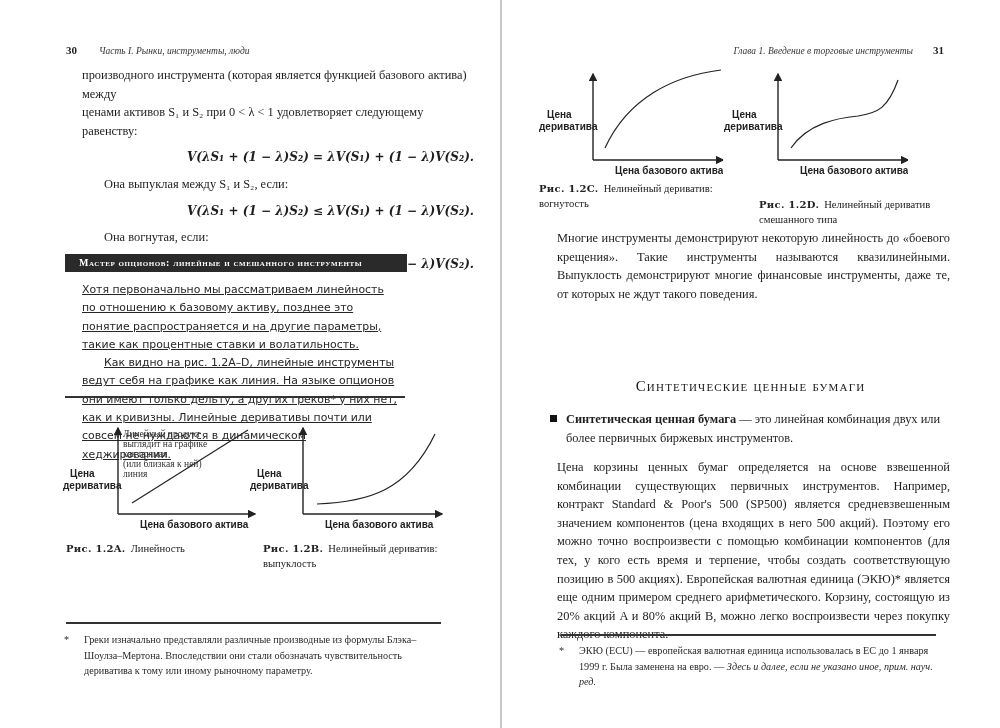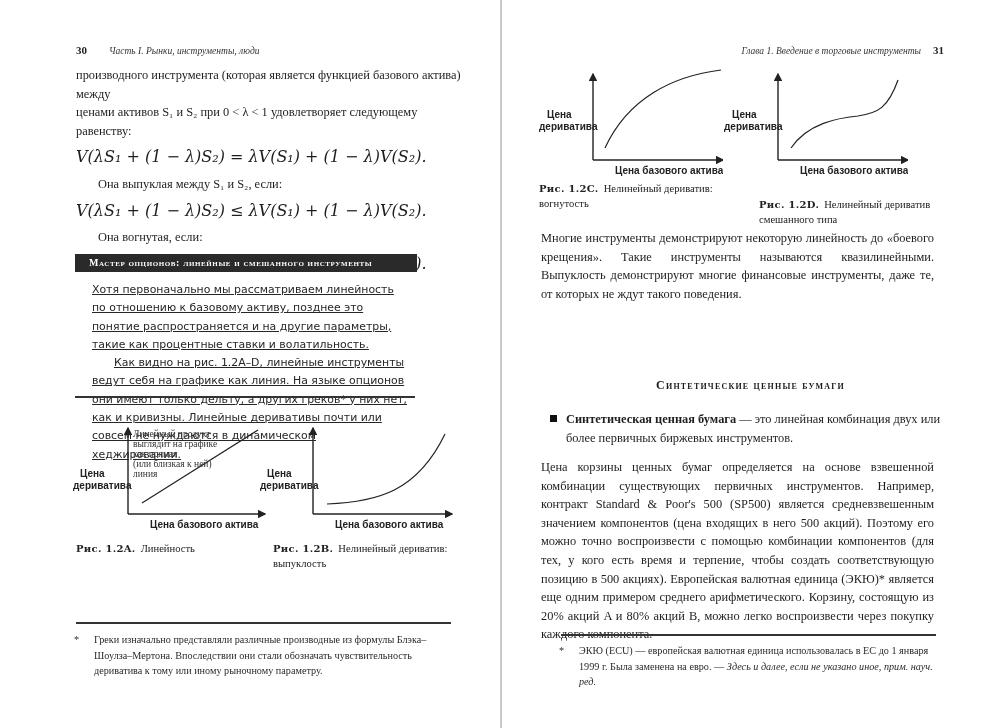--- a/index.html
+++ b/index.html
@@ -1,56 +1,56 @@
 <!DOCTYPE html>
 <html><head>
 <meta charset="utf-8">
 <style>
   html, body { margin:0; padding:0; }
   body { width:1000px; height:728px; background:#ffffff; position:relative; overflow:hidden;
          font-family:"Liberation Serif", "DejaVu Serif", serif; color:#1e1e1e; }
   .page { position:absolute; top:0; height:728px; }
-  .page-left { left:10px; width:450px; }
+  .page-left { left:0; width:450px; }
   .page-right { left:501px; width:499px; }
   .spine { position:absolute; left:500px; top:0; width:2px; height:728px; background:#c9c9c9; }
 
   .running-head { position:absolute; top:44px; font-size:9.5px; font-style:italic; color:#333; }
   .page-num { font-style:normal; font-weight:bold; font-size:11px; color:#222; }
   .rh-left { left:66px; }
   .rh-left .page-num { margin-right:22px; }
   .rh-right { right:56px; text-align:right; }
-  .rh-right .page-num { margin-left:12px; }
+  .rh-right .page-num { margin-left:20px; }
 
-  .text { position:absolute; font-size:12.4px; line-height:18.6px; text-align:justify; }
+  .text { position:absolute; font-size:12.4px; line-height:18.6px; text-align:justify;margin-left:16px; }
   .text p { margin:0; }
   .indent { text-indent:22px; }
-  .formula { text-align:left; font-style:italic; font-family:"DejaVu Serif", serif; font-size:16px;
-             margin:8px 0 !important; }
+  .formula { text-align:right; font-style:italic; font-family:"DejaVu Serif", serif; font-size:12px;
+             margin:8px 0 !important;font-weight:bold; }
 
   .sidebar-head { position:absolute; left:65px; top:254px; width:342px; height:18px; background:#2a2a2a;
                   color:#fff; font-weight:bold; font-size:10px; letter-spacing:0.6px; font-variant:small-caps;
                   line-height:18px; padding-left:14px; box-sizing:border-box; }
   .sidebar-body { position:absolute; left:82px; top:281px; width:316px; font-family:"DejaVu Sans", sans-serif;
                   font-size:10.9px; line-height:18.3px; color:#262626;text-decoration:underline; }
   .sidebar-body p { margin:0; }
   .sidebar-rule { position:absolute; left:65px; top:396px; width:340px; height:1.5px; background:#333; }
 
   .fig { position:absolute; }
   .fig svg { display:block; }
   .fig-caption { position:absolute; font-size:10.6px; line-height:15px; color:#222; }
   .fig-caption b { font-family:"DejaVu Serif", serif; font-size:10px; letter-spacing:0.3px; margin-right:5px; }
   .axis-label { font-family:"Liberation Sans", sans-serif; font-weight:bold; font-size:10px; fill:#222; }
   .annot { font-family:"Liberation Serif", serif; font-size:9.5px; fill:#333; }
 
   .fn-rule { position:absolute; height:1.5px; background:#333; }
   .footnote { position:absolute; font-size:10.2px; line-height:15.5px; color:#2a2a2a; }
   .footnote .star { position:absolute; left:-20px; top:0; }
 
-  .section-title { position:absolute; left:501px; width:499px; top:378px; text-align:center; font-size:12px;
-                   font-variant:small-caps; letter-spacing:1.2px; color:#1a1a1a;font-weight:bold; }
+  .section-title { position:absolute; left:501px; width:499px; top:378px; text-align:center; font-size:15px;
+                   font-variant:small-caps; letter-spacing:1.2px; color:#1a1a1a; }
   .bullet { position:absolute; left:566px; top:410px; width:384px; font-size:12.4px; line-height:18.6px; }
   .bullet-icon { position:absolute; left:-16px; top:5px; width:7px; height:7px; background:#111; }
 </style>
 </head>
 <body>
 
 <div class="page page-left">
   <div class="running-head rh-left">
     <span class="page-num">30</span><span>Часть I.  Рынки, инструменты, люди</span>
   </div>

